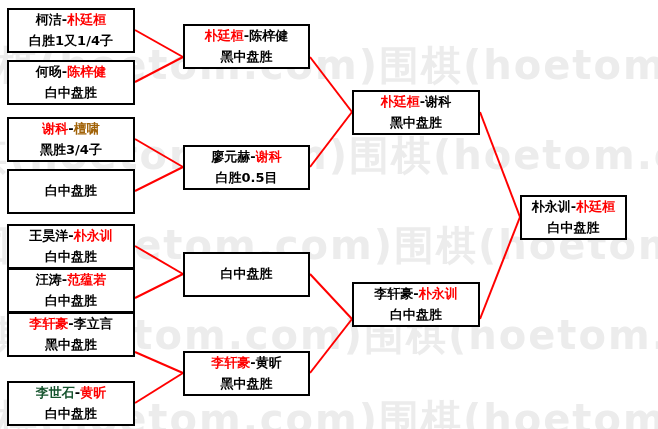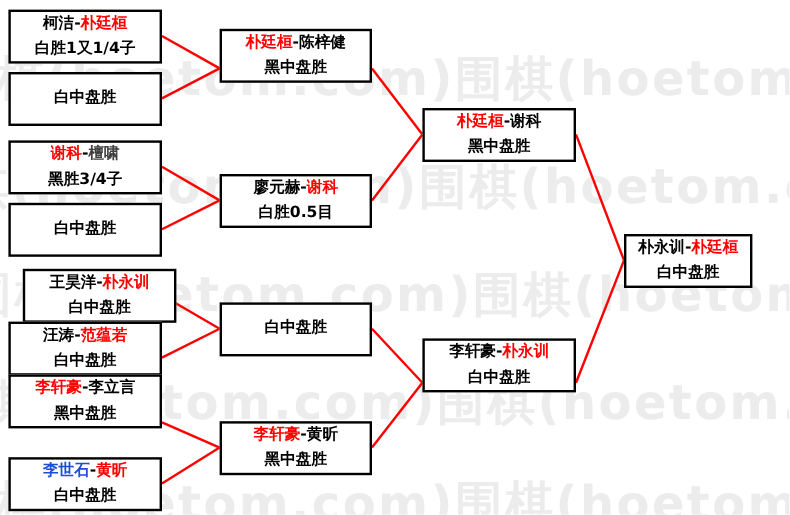--- a/index.html
+++ b/index.html
@@ -71,43 +71,44 @@
     <line x1="310" y1="373" x2="352" y2="319" stroke-width="2" stroke="#ff0000"></line>
     <line x1="480" y1="112" x2="520" y2="217" stroke-width="2" stroke="#ff0000"></line>
     <line x1="480" y1="319" x2="520" y2="217" stroke-width="2" stroke="#ff0000"></line>
   </svg>
 
   <div class="box c1" style="top:8px;">
     <div class="names"><span style="color: rgb(0, 0, 0);">柯洁</span><span>-</span><span style="color: rgb(255, 0, 0);">朴廷桓</span></div>
     <div class="result">白胜1又1/4子</div>
   </div>
   <div class="box c1" style="top:60px;">
+    <div class="names"><span style="color: rgb(0, 0, 0);">何旸</span><span>-</span><span style="color: rgb(255, 0, 0);">陈梓健</span></div>
     <div class="result">白中盘胜</div>
   </div>
   <div class="box c1" style="top:117px;">
-    <div class="names"><span style="color: rgb(255, 0, 0);">谢科</span><span>-</span><span style="color: #404040;">檀啸</span></div>
+    <div class="names"><span style="color: rgb(255, 0, 0);">谢科</span><span>-</span><span style="color: #a16207;">檀啸</span></div>
     <div class="result">黑胜3/4子</div>
   </div>
   <div class="box c1" style="top:169px;">
     <div class="result">白中盘胜</div>
   </div>
-  <div class="box c1" style="top:224px;margin-left:12px;">
+  <div class="box c1" style="top:224px;">
     <div class="names"><span style="color: rgb(0, 0, 0);">王昊洋</span><span>-</span><span style="color: rgb(255, 0, 0);">朴永训</span></div>
     <div class="result">白中盘胜</div>
   </div>
   <div class="box c1" style="top:268px;">
     <div class="names"><span style="color: rgb(0, 0, 0);">汪涛</span><span>-</span><span style="color: rgb(255, 0, 0);">范蕴若</span></div>
     <div class="result">白中盘胜</div>
   </div>
   <div class="box c1" style="top:312px;">
     <div class="names"><span style="color: rgb(255, 0, 0);">李轩豪</span><span>-</span><span style="color: rgb(0, 0, 0);">李立言</span></div>
     <div class="result">黑中盘胜</div>
   </div>
   <div class="box c1" style="top:381px;">
-    <div class="names"><span style="color: #1d4ed8;">李世石</span><span>-</span><span style="color: rgb(255, 0, 0);">黄昕</span></div>
+    <div class="names"><span style="color: #14532d;">李世石</span><span>-</span><span style="color: rgb(255, 0, 0);">黄昕</span></div>
     <div class="result">白中盘胜</div>
   </div>
 
   <div class="box c2" style="top:24px;">
     <div class="names"><span style="color: rgb(255, 0, 0);">朴廷桓</span><span>-</span><span style="color: rgb(0, 0, 0);">陈梓健</span></div>
     <div class="result">黑中盘胜</div>
   </div>
   <div class="box c2" style="top:145px;">
     <div class="names"><span style="color: rgb(0, 0, 0);">廖元赫</span><span>-</span><span style="color: rgb(255, 0, 0);">谢科</span></div>
     <div class="result">白胜0.5目</div>

